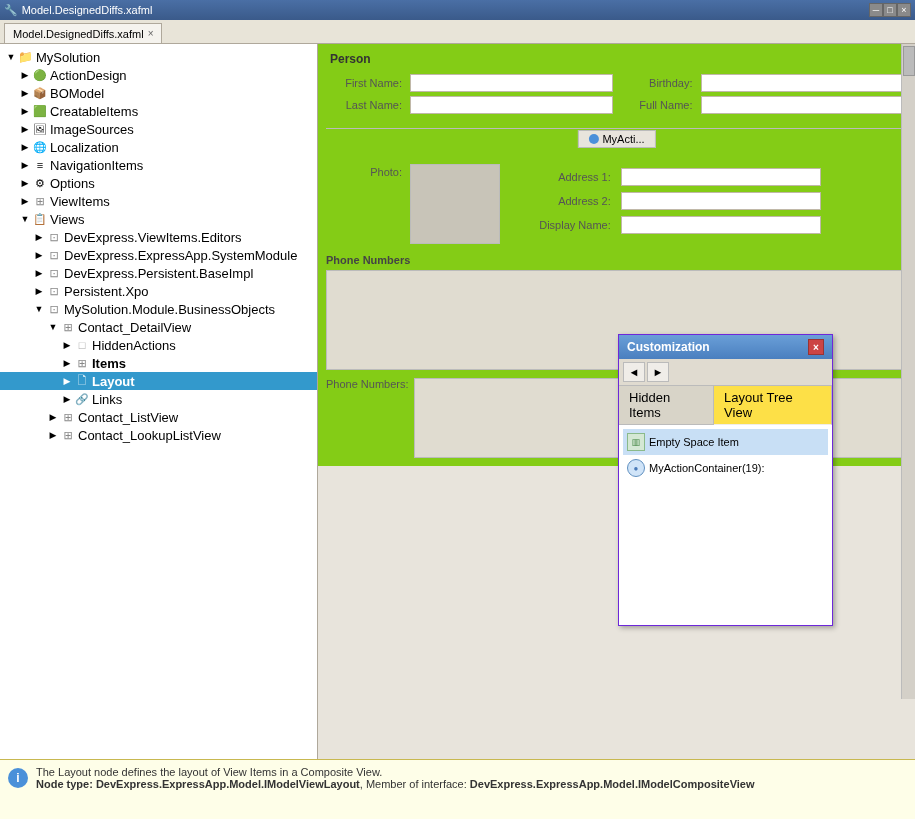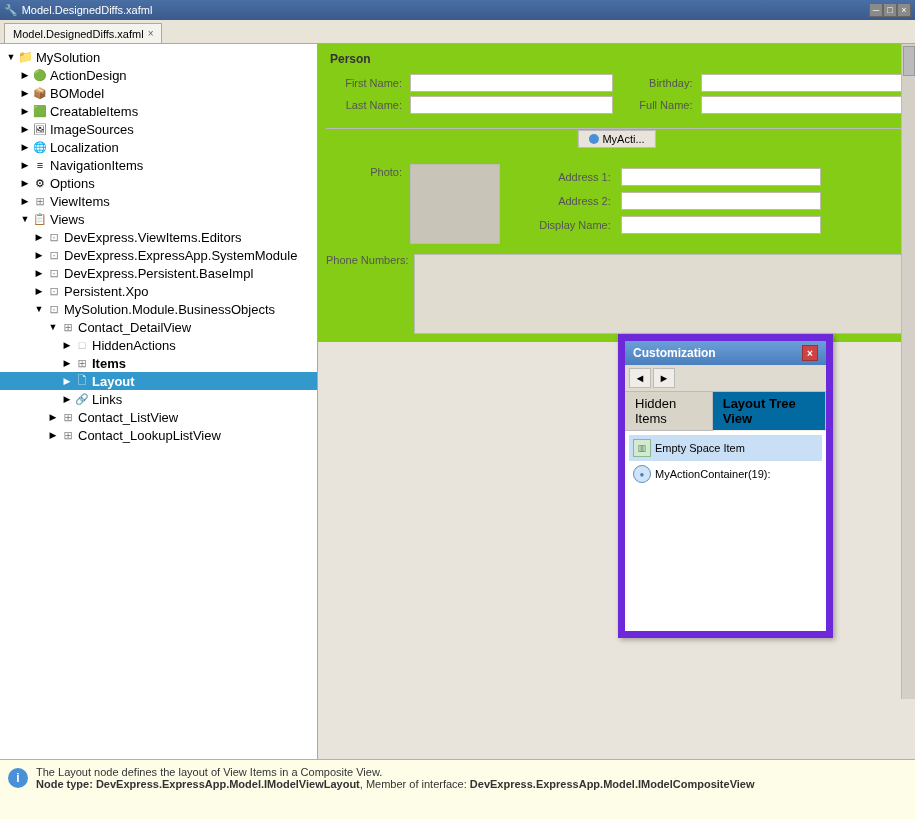--- a/index.html
+++ b/index.html
@@ -168,21 +168,21 @@
       justify-content: center;
     }
 
     
     .customization-panel {
       position: absolute;
       top: 290px;
       left: 300px;
       width: 215px;
       background: #f0ede8;
-      border: 7px solid #6d28d9;
+      border: 1px solid #6d28d9;
       box-shadow: 2px 2px 5px rgba(0,0,0,0.3);
       z-index: 100;
     }
 
     .customization-header {
       background: linear-gradient(to bottom, #6a9fd8, #4a7fbf);
       color: #fff;
       padding: 4px 8px;
       font-size: 12px;
       font-weight: bold;
@@ -226,24 +226,24 @@
       border-bottom: 1px solid #bbb;
     }
 
     .cust-tab {
       padding: 4px 10px;
       font-size: 13px;
       cursor: pointer;
       border-right: 1px solid #bbb;
     }
     .cust-tab.active {
-      background: #0369a1;
+      background: #fde047;
       border-bottom: 1px solid #f0ede8;
       margin-bottom: -1px;
-      font-weight: bold;
+      font-weight: normal;
     }
 
     .customization-content {
       background: #fff;
       min-height: 200px;
       padding: 4px;
     }
 
     .cust-item {
       display: flex;
@@ -538,20 +538,26 @@
                         <div class="form-input" style="width:200px"></div>
                       </td>
               </tr>
             </tbody>
                 </table>
           </td>
         </tr>
       </tbody>
         </table>
 
+      <div style="margin-top:8px;">
+        <div style="font-weight:bold; font-size:11px; color:#444; margin-bottom:4px;">Phone Numbers</div>
+        <div style="background:#c8c4b8; border:1px solid #bbb; min-height:100px; display:flex;">
+          <div style="flex:1; background:#e0dcd0; padding:4px;"></div>
+        </div>
+      </div>
 
       <div style="margin-top:8px; display:flex; align-items:flex-start; gap:8px;">
         <span class="form-label" style="width:80px;">Phone Numbers:</span>
         <div style="flex:1; background:#e0dcd0; border:1px solid #bbb; min-height:80px;"></div>
       </div>
     </div>
 
     <div class="customization-panel">
       <div class="customization-header">
         <span>Customization</span>

